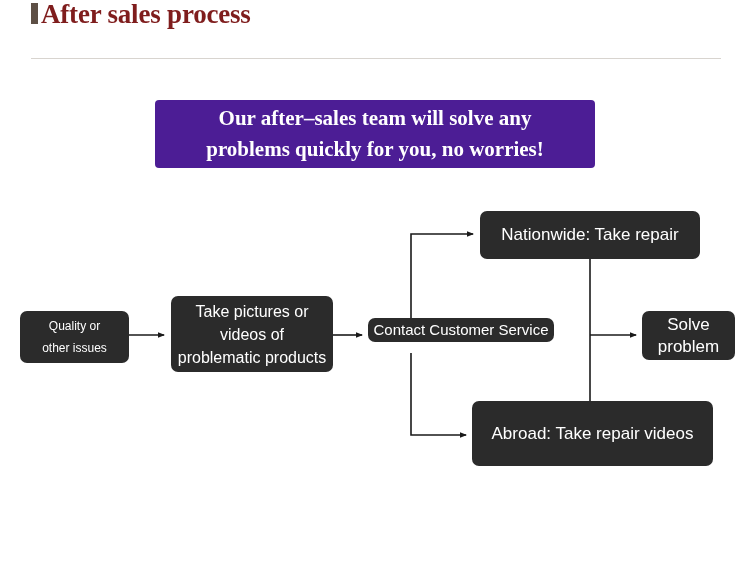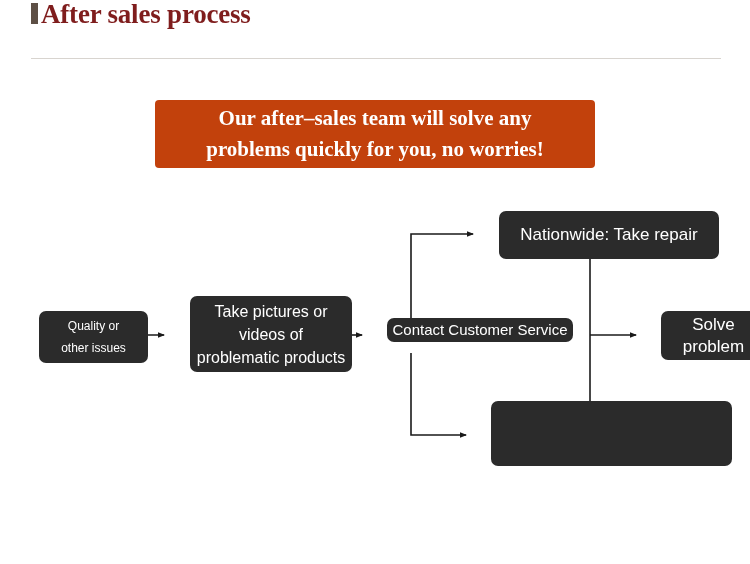--- a/index.html
+++ b/index.html
@@ -45,21 +45,21 @@
     background: #d8d4cf;
   }
 
   
   #promo-banner {
     position: absolute;
     left: 155px;
     top: 100px;
     width: 440px;
     height: 68px;
-    background: #c2410c;
+    background: #4c1d95;
     border-radius: 4px;
     box-sizing: border-box;
     display: flex;
     flex-direction: column;
     align-items: center;
     justify-content: center;
   }
   #promo-banner .bline {
     font-family: "Liberation Serif", serif;
     font-weight: bold;
@@ -76,21 +76,20 @@
     background: #2b2b2b;
     border-radius: 7px;
     box-sizing: border-box;
     display: flex;
     flex-direction: column;
     align-items: center;
     justify-content: center;
     color: #ffffff;
     text-align: center;
     padding: 2px 8px;
-    margin-left: 19px;
   }
   .node .nline {
     display: block;
     white-space: nowrap;
   }
 
   #node-quality   { left: 20px;  top: 311px; width: 109px; height: 52px; }
   #node-quality .nline { font-size: 12px; line-height: 22px; }
 
   #node-capture   { left: 171px; top: 296px; width: 162px; height: 76px; }
@@ -98,21 +97,21 @@
 
   #node-contact   { left: 368px; top: 318px; width: 186px; height: 24px; }
   #node-contact .nline { font-size: 15px; line-height: 20px; }
 
   #node-nationwide{ left: 480px; top: 211px; width: 220px; height: 48px; }
   #node-nationwide .nline { font-size: 17px; line-height: 22px; }
 
   #node-abroad    { left: 472px; top: 401px; width: 241px; height: 65px; }
   #node-abroad .nline { font-size: 17px; line-height: 25px; }
 
-  #node-solve     { left: 642px; top: 311px; width: 105px; height: 49px; }
+  #node-solve     { left: 642px; top: 311px; width: 93px; height: 49px; }
   #node-solve .nline { font-size: 17px; line-height: 22px; }
 
   
   #connectors {
     position: absolute;
     left: 0;
     top: 0;
     width: 750px;
     height: 564px;
     pointer-events: none;
@@ -163,18 +162,19 @@
 
 <div class="node" id="node-contact">
   <span class="nline">Contact Customer Service</span>
 </div>
 
 <div class="node" id="node-nationwide">
   <span class="nline">Nationwide: Take repair</span>
 </div>
 
 <div class="node" id="node-abroad">
+  <span class="nline">Abroad: Take repair videos</span>
 </div>
 
 <div class="node" id="node-solve">
   <span class="nline">Solve</span>
   <span class="nline">problem</span>
 </div>
 
 </body></html>

